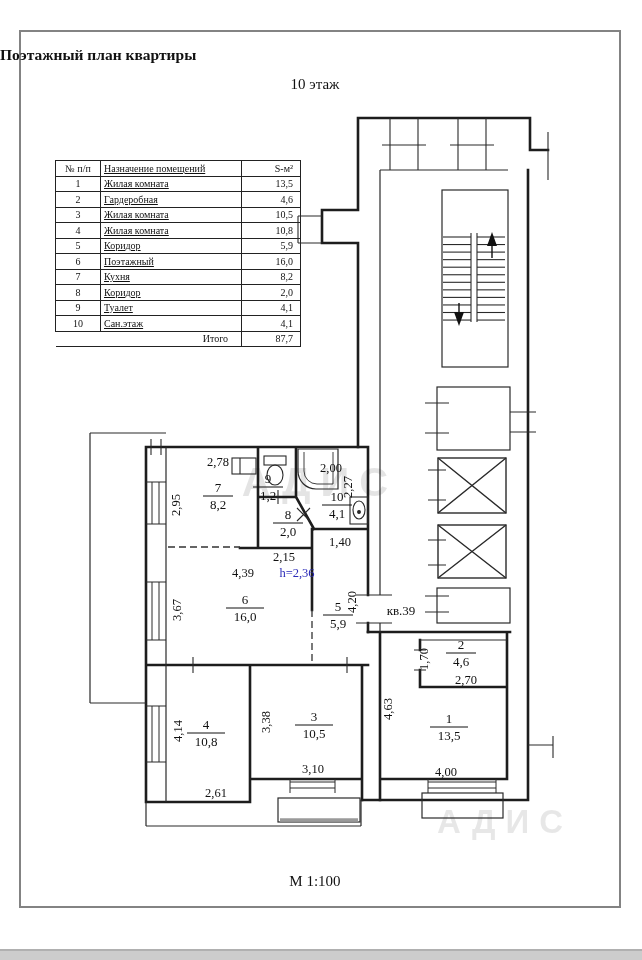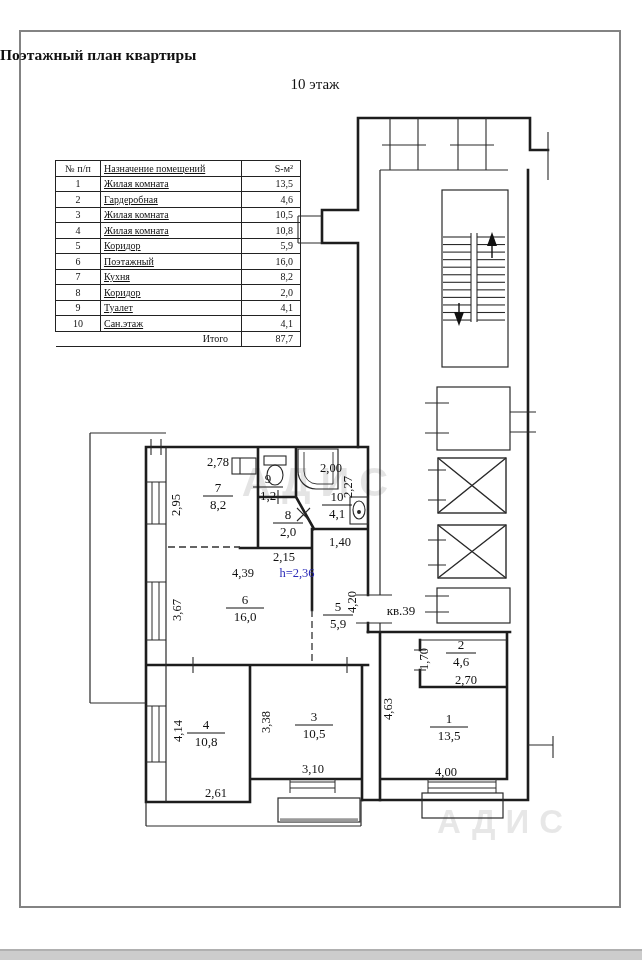--- a/index.html
+++ b/index.html
@@ -270,14 +270,15 @@
         <text x="314" y="738" font-size="13" fill="#111111" text-anchor="middle" class="dimtext">10,5</text>
         <text x="461" y="649" font-size="13" fill="#111111" text-anchor="middle" class="dimtext">2</text>
         <line x1="446" y1="653" x2="476" y2="653" stroke="#111111" stroke-width="1"></line>
         <text x="461" y="666" font-size="13" fill="#111111" text-anchor="middle" class="dimtext">4,6</text>
         <text x="449" y="723" font-size="13" fill="#111111" text-anchor="middle" class="dimtext">1</text>
         <line x1="430" y1="727" x2="468" y2="727" stroke="#111111" stroke-width="1"></line>
         <text x="449" y="740" font-size="13" fill="#111111" text-anchor="middle" class="dimtext">13,5</text>
       </g>
   </svg>
 
+  <div class="scale">М 1:100</div>
   <div class="footer-bar"></div>
 </div>
 
 </body></html>

